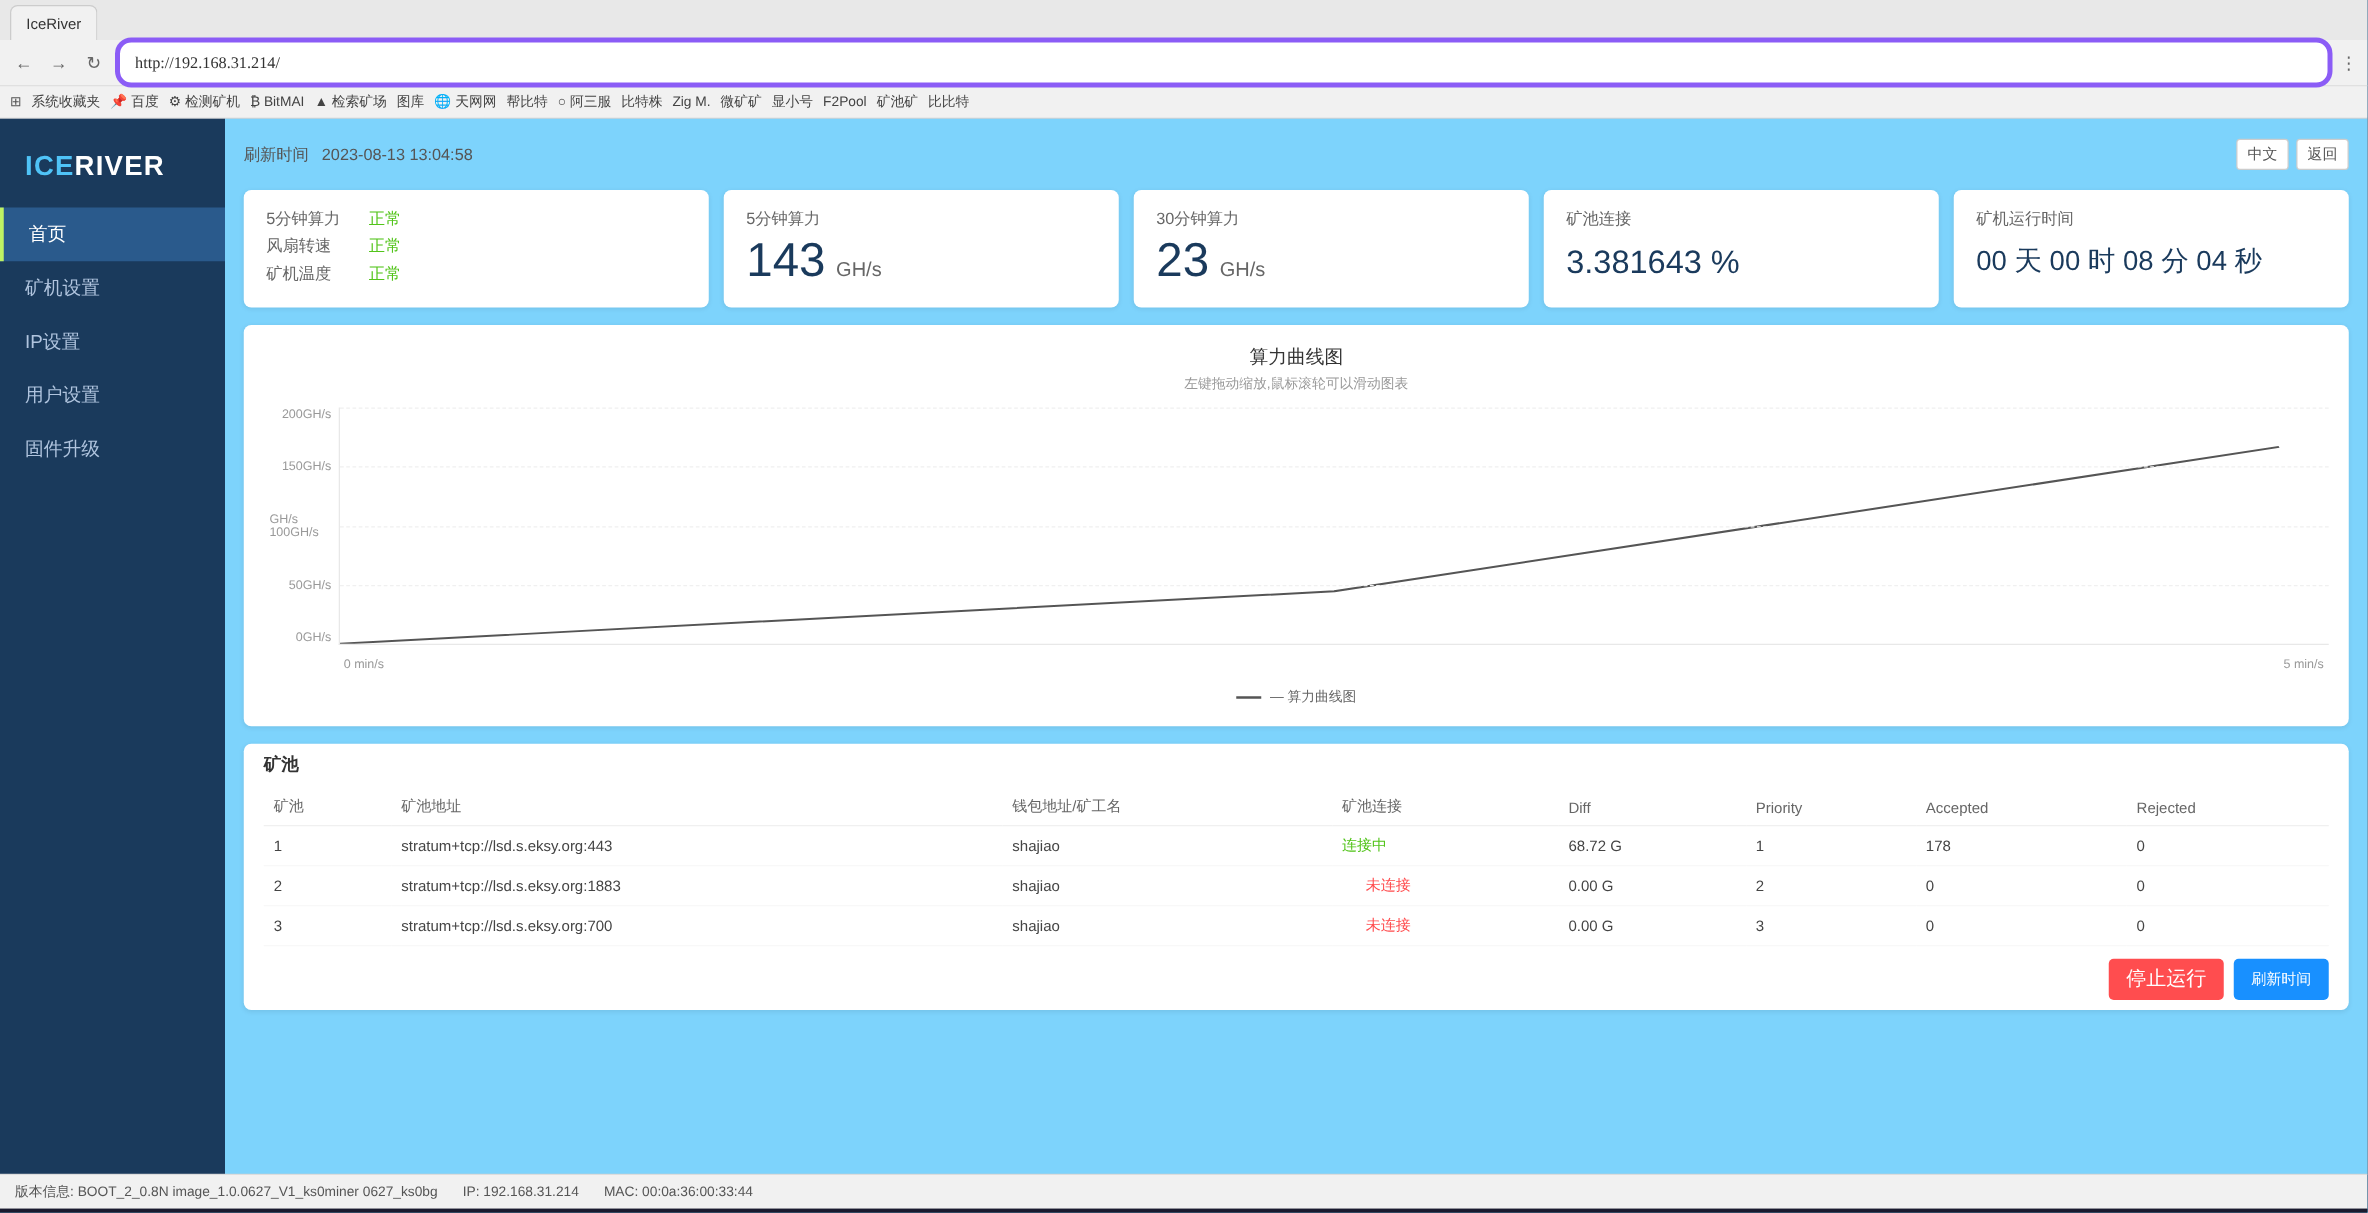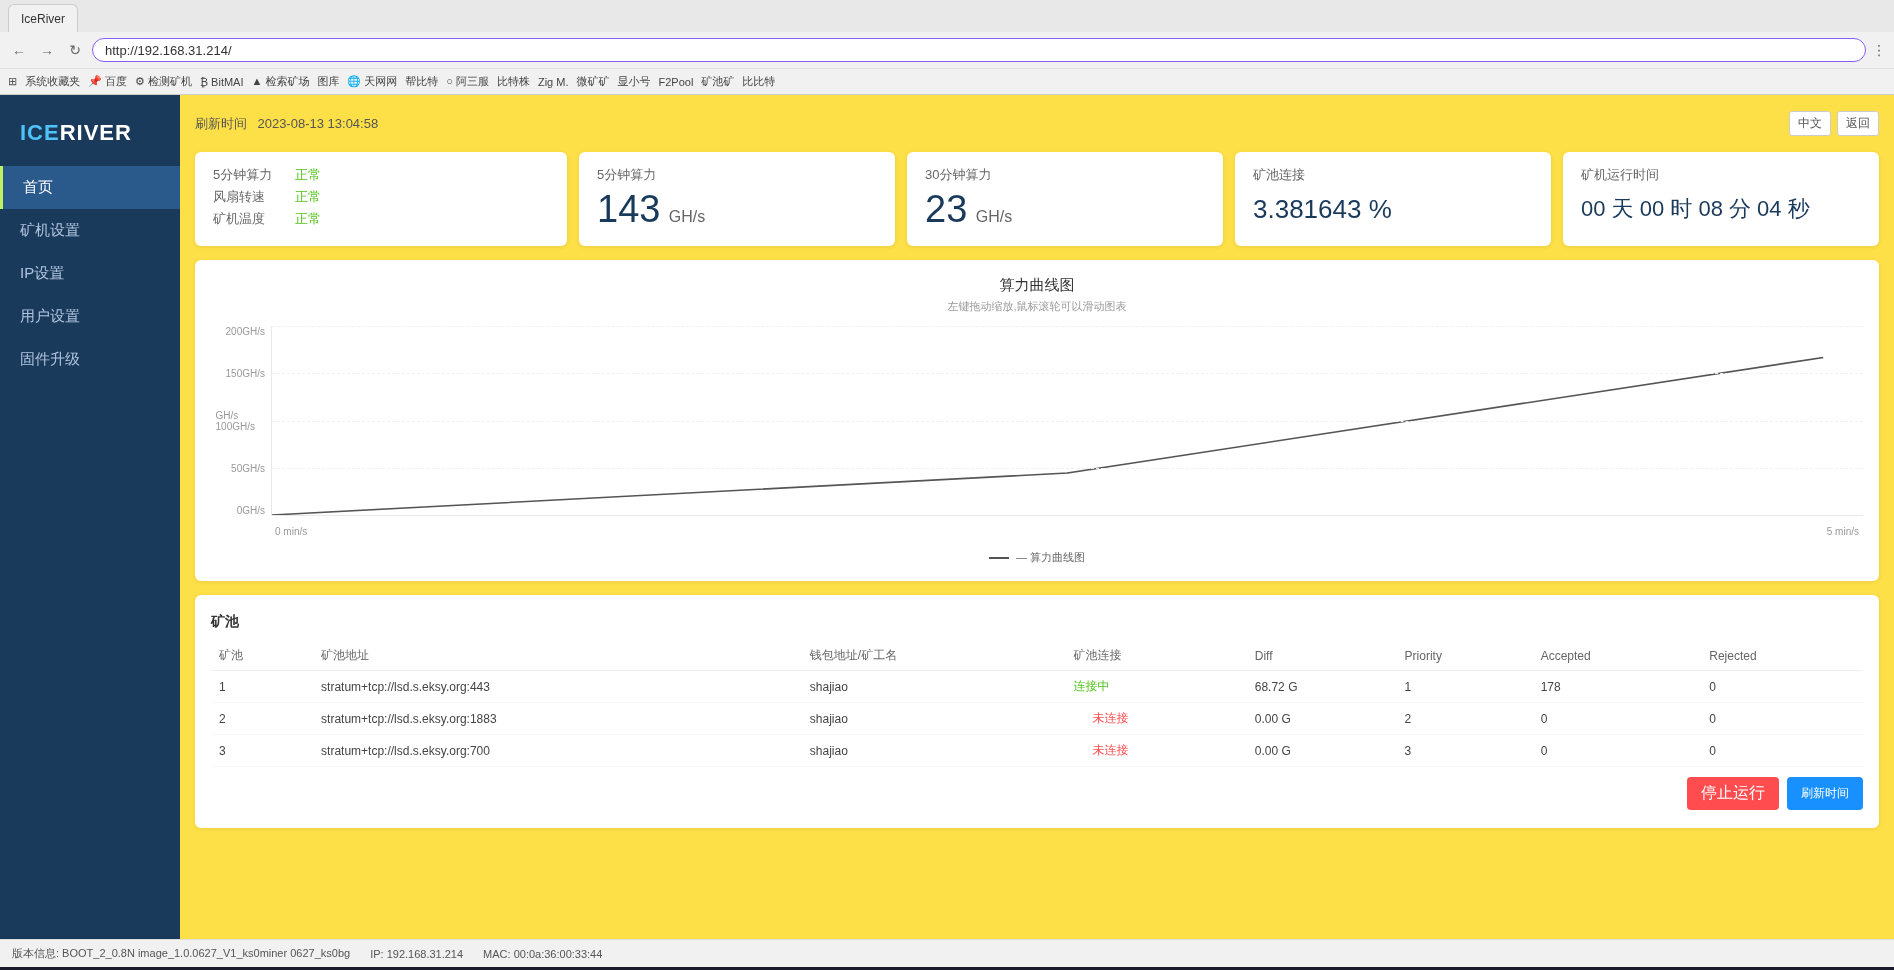--- a/index.html
+++ b/index.html
@@ -46,29 +46,30 @@
       background: #f1f1f1;
     }
     .nav-btn {
       width: 22px; height: 22px;
       display: flex; align-items: center; justify-content: center;
       cursor: pointer; color: #666; font-size: 14px;
       border-radius: 50%;
     }
     .address-bar {
       flex: 1;
-      height: 24px;
+      height: 40px;
       background: white;
-      border: 1px solid #8b5cf6;
+      border: 4px solid #8b5cf6;
       border-radius: 13px;
       padding: 0 12px;
       font-size: 13px;
       color: #333;
       display: flex;
       align-items: center;
+      font-family: Liberation Serif, serif;
     }
     .bookmarks-bar {
       height: 26px;
       background: #f1f1f1;
       display: flex;
       align-items: center;
       padding: 0 8px;
       gap: 8px;
       font-size: 11px;
       color: #444;
@@ -124,21 +125,21 @@
       background: #2a5a8c;
       color: white;
       border-left: 3px solid #bef264;
     }
 
     
     .main-content {
       flex: 1;
       padding: 12px 15px;
       overflow-y: auto;
-      background: #fde047;
+      background: #7dd3fc;
     }
 
     
     .header-bar {
       display: flex;
       justify-content: space-between;
       align-items: center;
       margin-bottom: 12px;
       padding: 4px 0;
     }
@@ -277,21 +278,21 @@
       height: 2px;
       background: #555;
       vertical-align: middle;
       margin-right: 4px;
     }
 
     
     .pool-section {
       background: white;
       border-radius: 6px;
-      padding: 18px 16px;
+      padding: 8px 16px;
       box-shadow: 0 1px 4px rgba(0,0,0,0.08);
     }
     .pool-title {
       font-size: 14px;
       color: #333;
       margin-bottom: 10px;
       font-weight: bold;
     }
     .pool-table {
       width: 100%;

